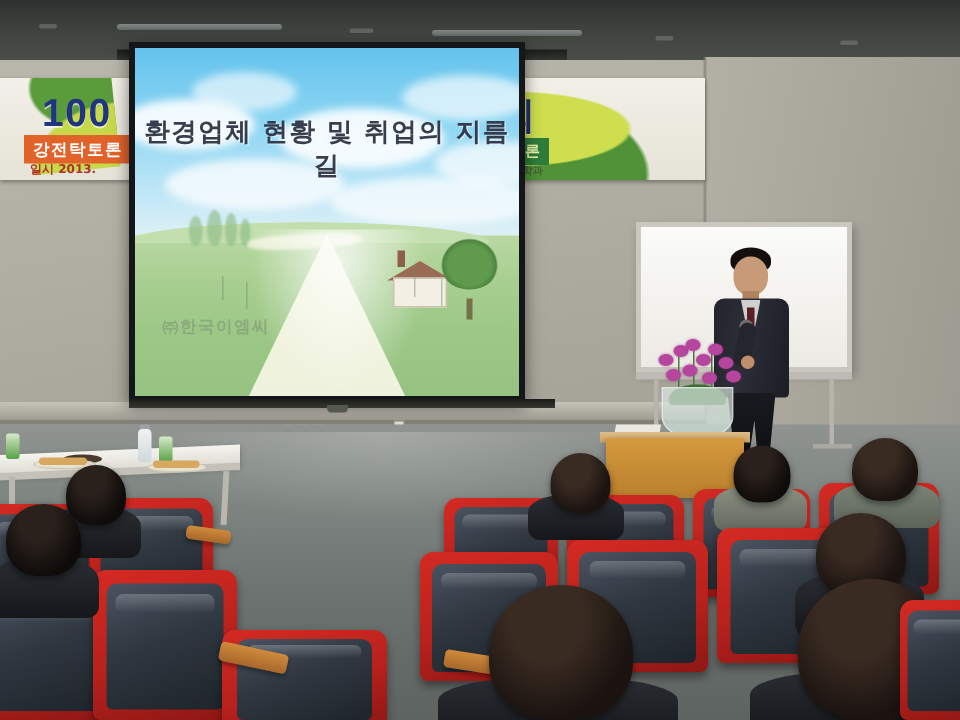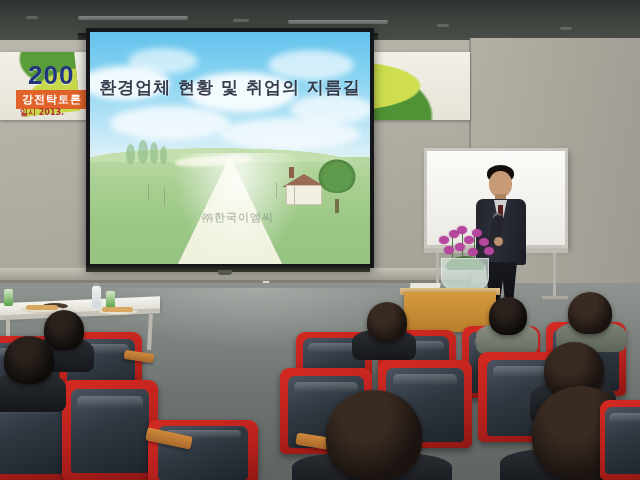--- a/index.html
+++ b/index.html
@@ -118,21 +118,21 @@
     font-size:10px; font-weight:bold;
     padding:2px 6px; white-space:nowrap;
   }
   .banner-sub-r {
     position:absolute; right:108px; top:57px;
     font-size:7px; color:#444; white-space:nowrap;
   }
 
   
   .screen-frame {
-    position:absolute; left:86px; top:28px; width:288px; height:240px;
+    position:absolute; left:86px; top:28px; width:264px; height:240px;
     background:#14161a;
     padding:4px;
     box-shadow:0 3px 10px rgba(0,0,0,.5);
   }
   .screen-canvas {
     position:relative; width:100%; height:100%; overflow:hidden;
     background:linear-gradient(#63c2ec 0%, #8ed6f3 22%, #c7e9f7 45%, #e8f4f3 58%, #dff0e2 62%);
   }
   
   .cloud {
@@ -210,22 +210,22 @@
     letter-spacing:1px;
     text-shadow:1px 1px 0 rgba(255,255,255,.55);
     opacity:.92;
   }
   .slide-sub1 {
     position:absolute; left:0; top:155px; width:100%;
     text-align:center; font-size:12px; font-weight:bold;
     color:#7e8878; opacity:.55; letter-spacing:2px;
   }
   .slide-sub2 {
-    position:absolute; left:8px; top:178px; width:100%;
-    text-align:center; font-size:11px; font-weight:bold;
+    position:absolute; left:18px; top:178px; width:100%;
+    text-align:left; font-size:11px; font-weight:bold;
     color:#7b8a76; opacity:.5; letter-spacing:1px;
   }
   .screen-bottom-bar {
     position:absolute; left:86px; top:266px; width:284px; height:6px;
     background:linear-gradient(#1a1c1a,#35372f);
   }
   .screen-tab {
     position:absolute; left:218px; top:270px; width:14px; height:5px;
     background:#55584e; border-radius:0 0 3px 3px;
   }
@@ -447,21 +447,21 @@
   <div class="wall-outlet" style="left:189px; top:283px; width:6px; height:9px;"></div>
   <div class="wall-outlet" style="left:199px; top:283px; width:6px; height:9px;"></div>
   <div class="wall-outlet" style="left:209px; top:283px; width:6px; height:9px;"></div>
 
   <div class="floor"></div>
   <div class="floor-sheen"></div>
 
   <div class="banner">
     <div class="banner-swoosh-l"></div>
     <div class="banner-swoosh-r"></div>
-    <div class="banner-year">200</div>
+    <div class="banner-year">100</div>
     <div class="banner-chip-orange">강전탁토론</div>
     <div class="banner-date">일시 2013.</div>
     <div class="banner-title-r">수회</div>
     <div class="banner-chip-green">강전탁토론</div>
     <div class="banner-sub-r">학교 환경공학과</div>
   </div>
 
   <div class="screen-frame">
     <div class="screen-canvas">
 

